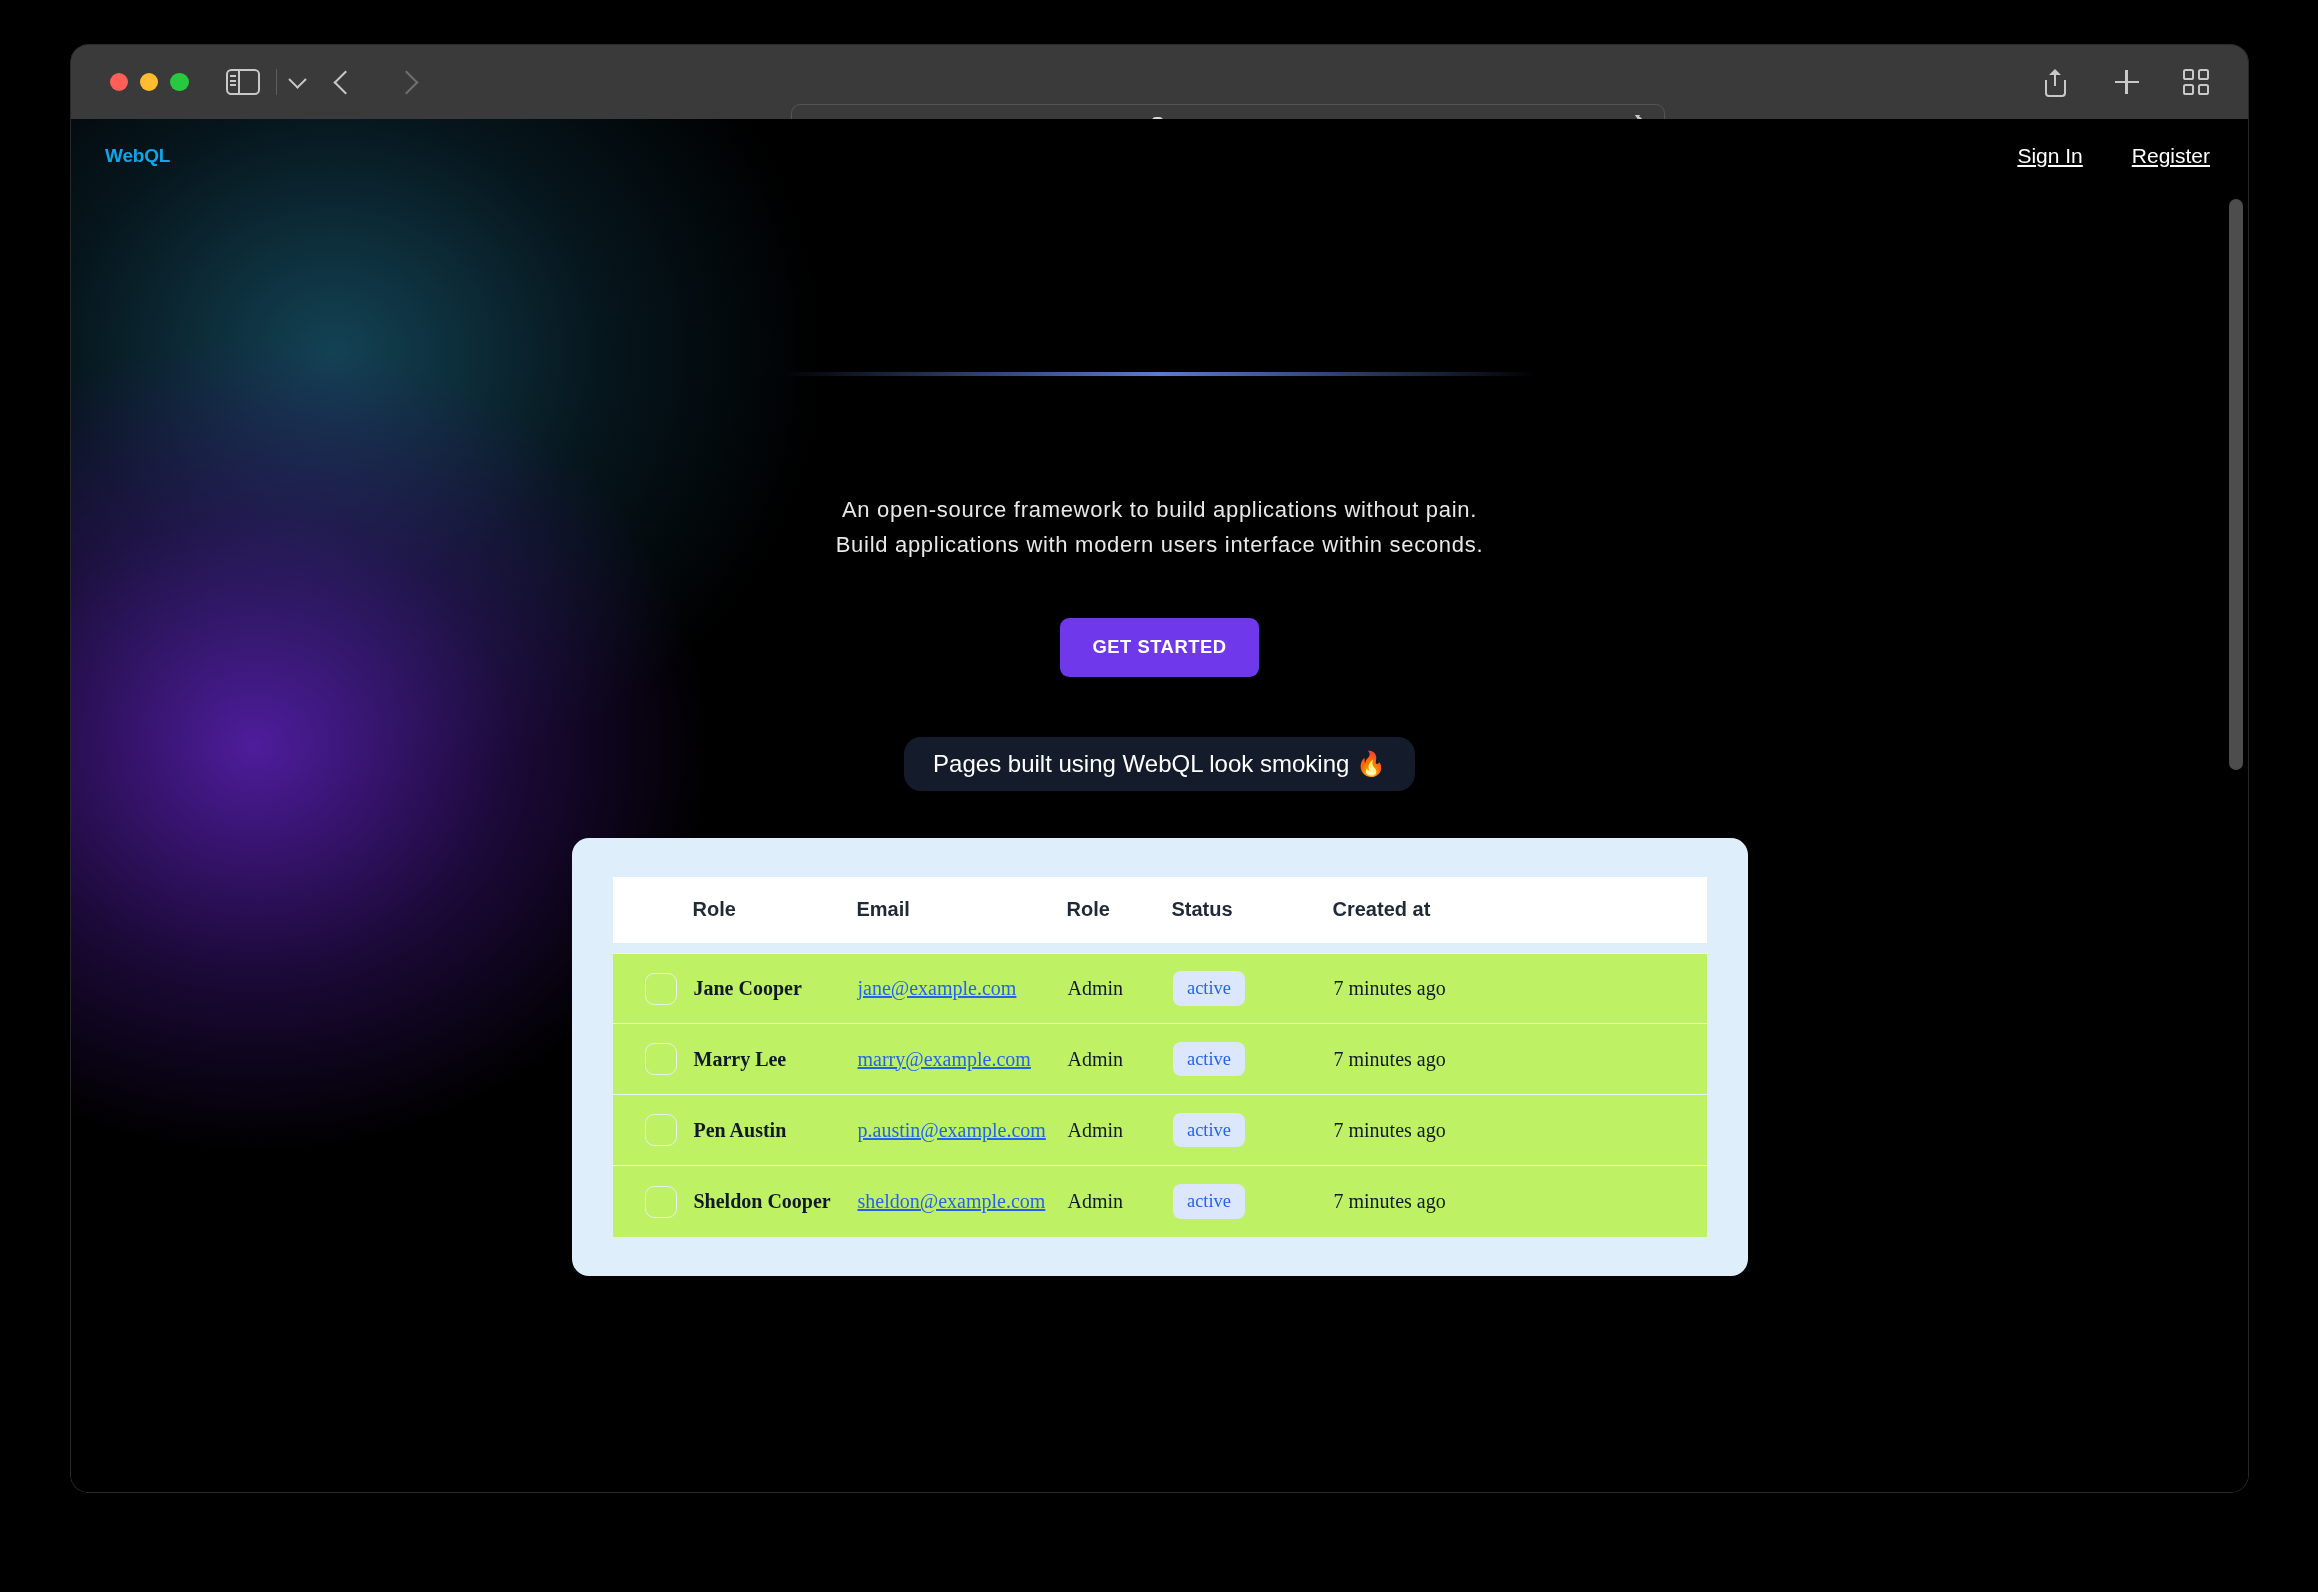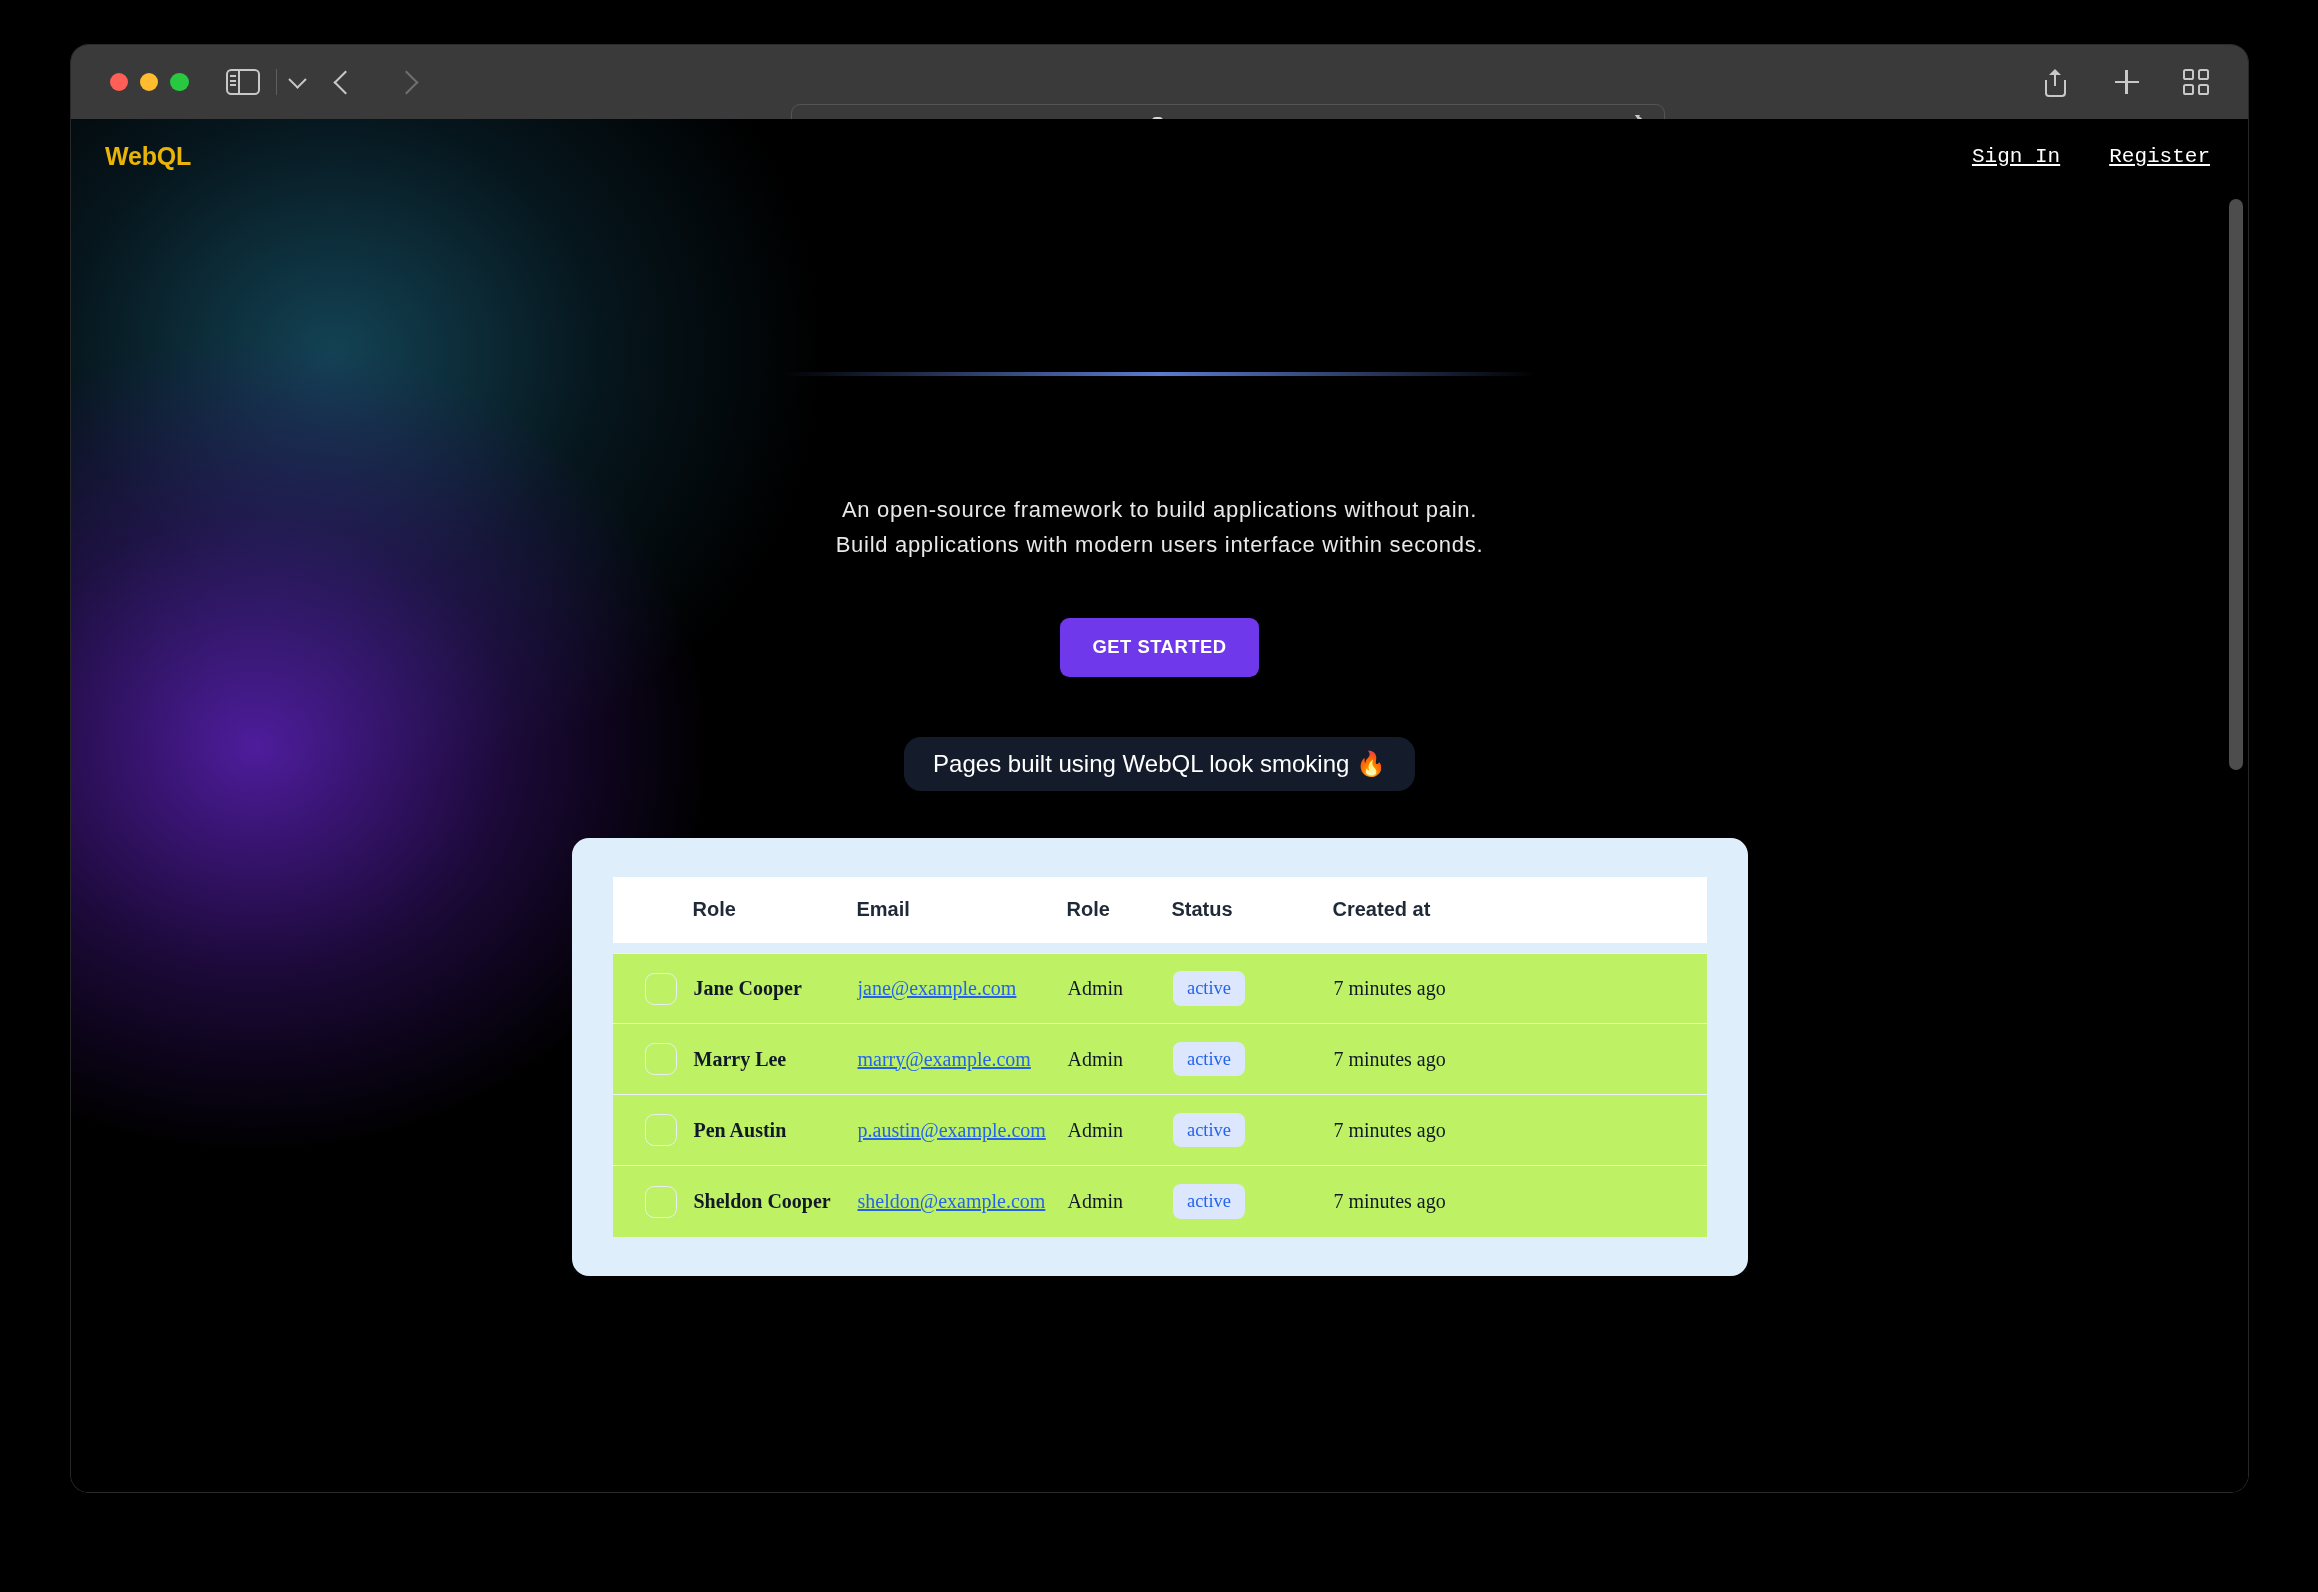--- a/index.html
+++ b/index.html
@@ -154,22 +154,22 @@
     background: radial-gradient(ellipse at 50% 50%, rgba(91,33,182,.85) 0%, rgba(59,20,120,.45) 40%, rgba(0,0,0,0) 70%);
     pointer-events: none;
   }
 
   .navbar {
     position: relative; z-index: 3;
     height: 74px;
     display: flex; align-items: center; justify-content: space-between;
     padding: 0 38px 0 34px;
   }
-  .brand { color: #eab308; font-size: 25px; font-weight: bold; letter-spacing: -0.2px; }
-  .nav-links { display: flex; align-items: center; gap: 49px; font-family: Liberation Mono, monospace; }
+  .brand { color: #0ea5e9; font-size: 19px; font-weight: bold; letter-spacing: -0.2px; }
+  .nav-links { display: flex; align-items: center; gap: 49px; }
   .nav-link { color: #ffffff; font-size: 21px; }
 
   .hero { position: relative; z-index: 3; text-align: center; margin-top: 164px; }
 
   .headline-wrap {
     display: inline-block;
     padding: 14.5px 0 17px 0;
     position: relative;
   }
   .rule {

